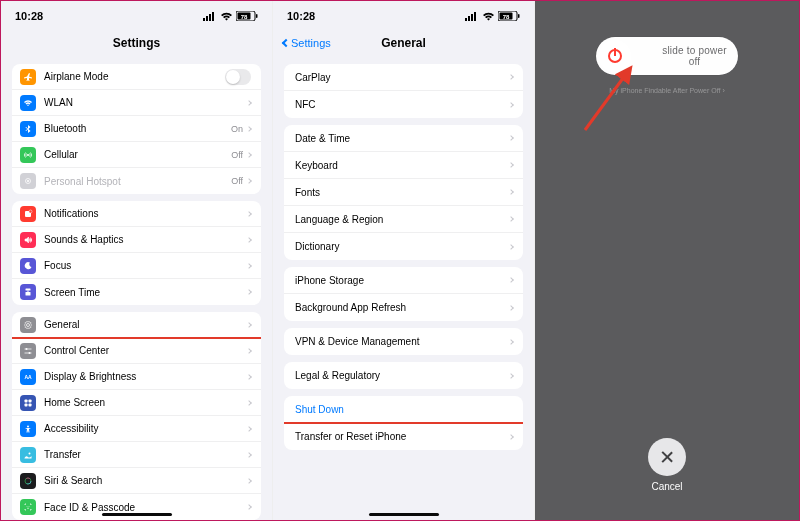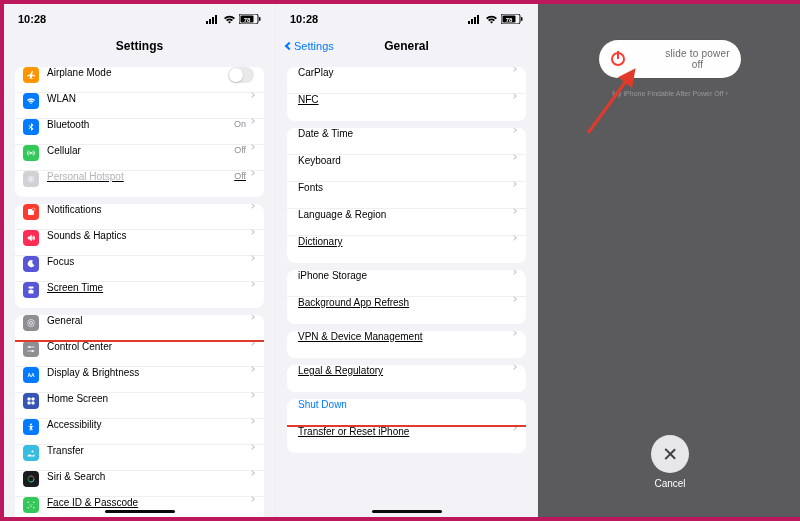--- a/index.html
+++ b/index.html
@@ -13,21 +13,21 @@
       background: #fff;
       width: 800px;
       height: 521px;
       overflow: hidden;
       position: relative;
     }
     .triptych {
       display: flex;
       width: 800px;
       height: 521px;
-      border: 4px solid #be185d;
+      border: 1px solid #be185d;
     }
     .panel {
       flex: 0 0 auto;
       position: relative;
       height: 100%;
       background: #f2f2f7;
       overflow: hidden;
       border-right: 1px solid #eee;
     }
     .panel:last-child { border-right: none; }
@@ -86,29 +86,29 @@
     
     .group {
       background: #fff;
       border-radius: 8px;
       margin: 7px 11px;
       overflow: hidden;
     }
     .p2 .group { margin: 7px 11px; }
     .row {
       display: flex;
-      align-items: flex-start;
+      align-items: center;
       height: 26px;
       padding: 0 10px 0 8px;
       position: relative;
       font-size: 10px;
       color: #000;
       border-bottom: 0.5px solid #efeff0;
     }
-    .row:last-child { border-bottom: none; text-decoration: underline; }
+    .row:last-child { border-bottom: none; }
     .p2 .row { padding-left: 11px; height: 27px; }
     .row .label { flex: 1; }
     .row .detail {
       color: #8e8e93;
       font-size: 9px;
       margin-right: 4px;
     }
     .row.dim .label { color: #b3b3b8; }
     .row.blue .label { color: #007aff; }
     .chevron {

